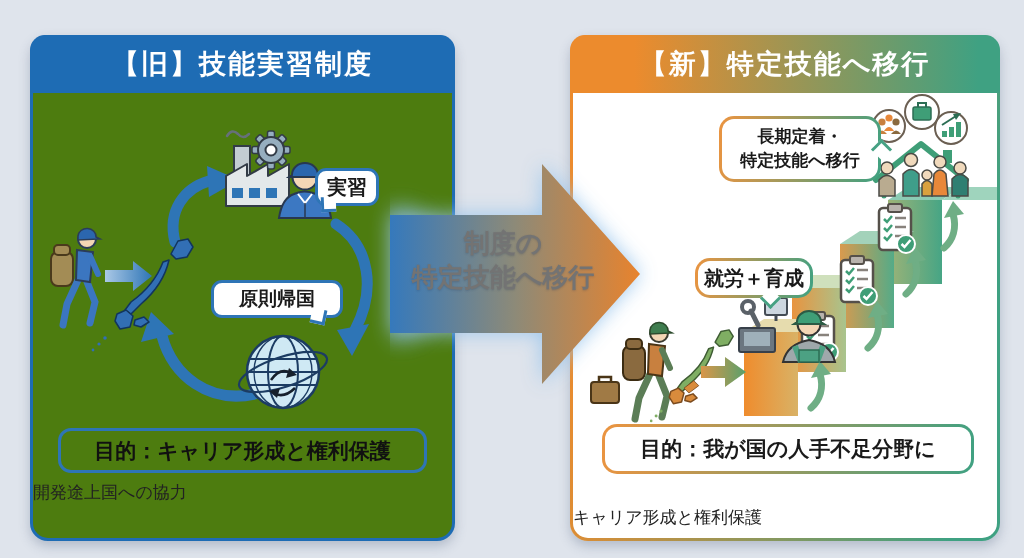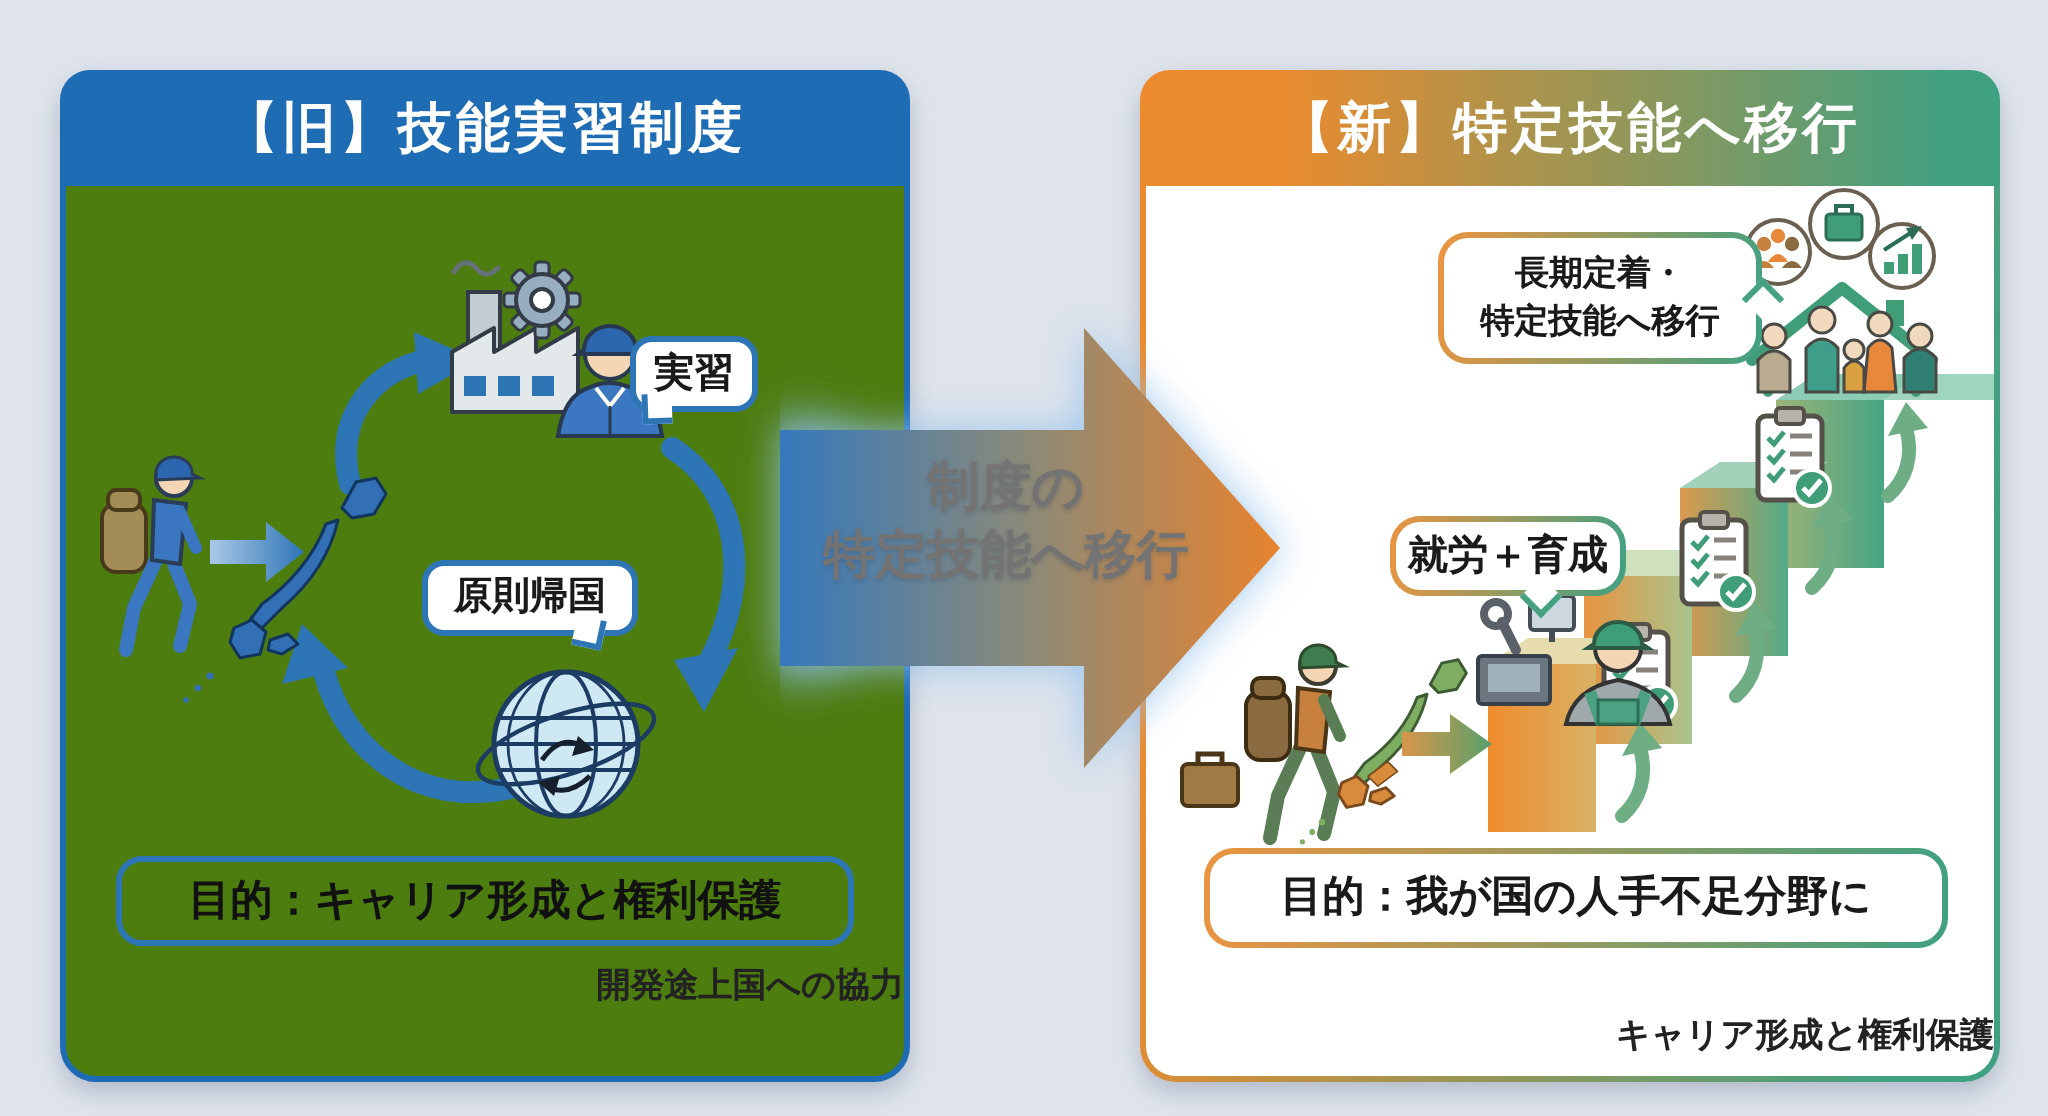--- a/index.html
+++ b/index.html
@@ -26,21 +26,21 @@
          border-radius:15px;z-index:3;}
   .ginner{background:#fff;border-radius:12px;text-align:center;font-weight:bold;color:#1a1a1a;}
   .tail-r{border-top:3px solid #46a183;border-right:3px solid #46a183;transform:rotate(-45deg);}
   .tail-d{border-bottom:3px solid #46a183;border-right:3px solid #46a183;transform:rotate(45deg);}
   .purpose-blue{position:absolute;left:25px;top:390px;width:369px;height:45px;line-height:39px;
                 border:3px solid #2e75b6;border-radius:13px;box-sizing:border-box;
                 text-align:center;font-size:21px;font-weight:bold;color:#111;}
   .purpose-grad{position:absolute;left:29px;top:386px;width:372px;border-radius:15px;
                 background:linear-gradient(100deg,#ec9440,#3fa182);padding:3px;box-sizing:border-box;}
   .purpose-grad .ginner{font-size:21px;line-height:1.5;padding:6px 2px;}
-  .subtext{position:absolute;left:0;width:100%;text-align:right;font-size:17px;font-weight:bold;color:#222;}
+  .subtext{position:absolute;left:0;width:100%;text-align:left;font-size:17px;font-weight:normal;color:#222;}
   .center-arrow{position:absolute;left:390px;top:156px;width:258px;height:240px;z-index:6;
                 filter:drop-shadow(0 0 10px rgba(150,195,235,.9));}
   .center-arrow-text{position:absolute;left:6px;top:70px;width:214px;text-align:center;
                      color:#737373;font-weight:bold;font-size:26px;line-height:34px;z-index:7;
                      text-shadow:0 1px 2px rgba(40,60,90,.25);}
 </style>
 </head>
 <body>
 
 <div class="stage">
@@ -133,21 +133,21 @@
           <path d="M12,16 q-11,11 -22,5" fill="none" stroke-width="2.5"></path>
             <polygon points="-6,26 -14,19 -3,16" stroke="none"></polygon>
         </g>
       </g>
     </svg>
 
     <div class="bubble-blue" style="left:282px;top:83px;width:64px;height:38px;line-height:32px;font-size:20px;margin-top:47px;">
       <span>実習</span>
       <span class="tail tail-dl" style="left:3px;bottom:-9px;"></span>
     </div>
-    <div class="bubble-blue" style="left:178px;top:242px;width:108px;height:38px;line-height:32px;font-size:19px;">
+    <div class="bubble-blue" style="left:178px;top:242px;width:132px;height:38px;line-height:32px;font-size:19px;">
       <span>原則帰国</span>
       <span class="tail tail-dr" style="right:14px;bottom:-9px;"></span>
     </div>
 
     <div class="purpose-blue">目的：キャリア形成と権利保護</div>
     <div class="subtext" style="top:443px;">開発途上国への協力</div>
   </section>
 
   <section class="panel panel-new">
     <header class="panel-header">【新】特定技能へ移行</header>

